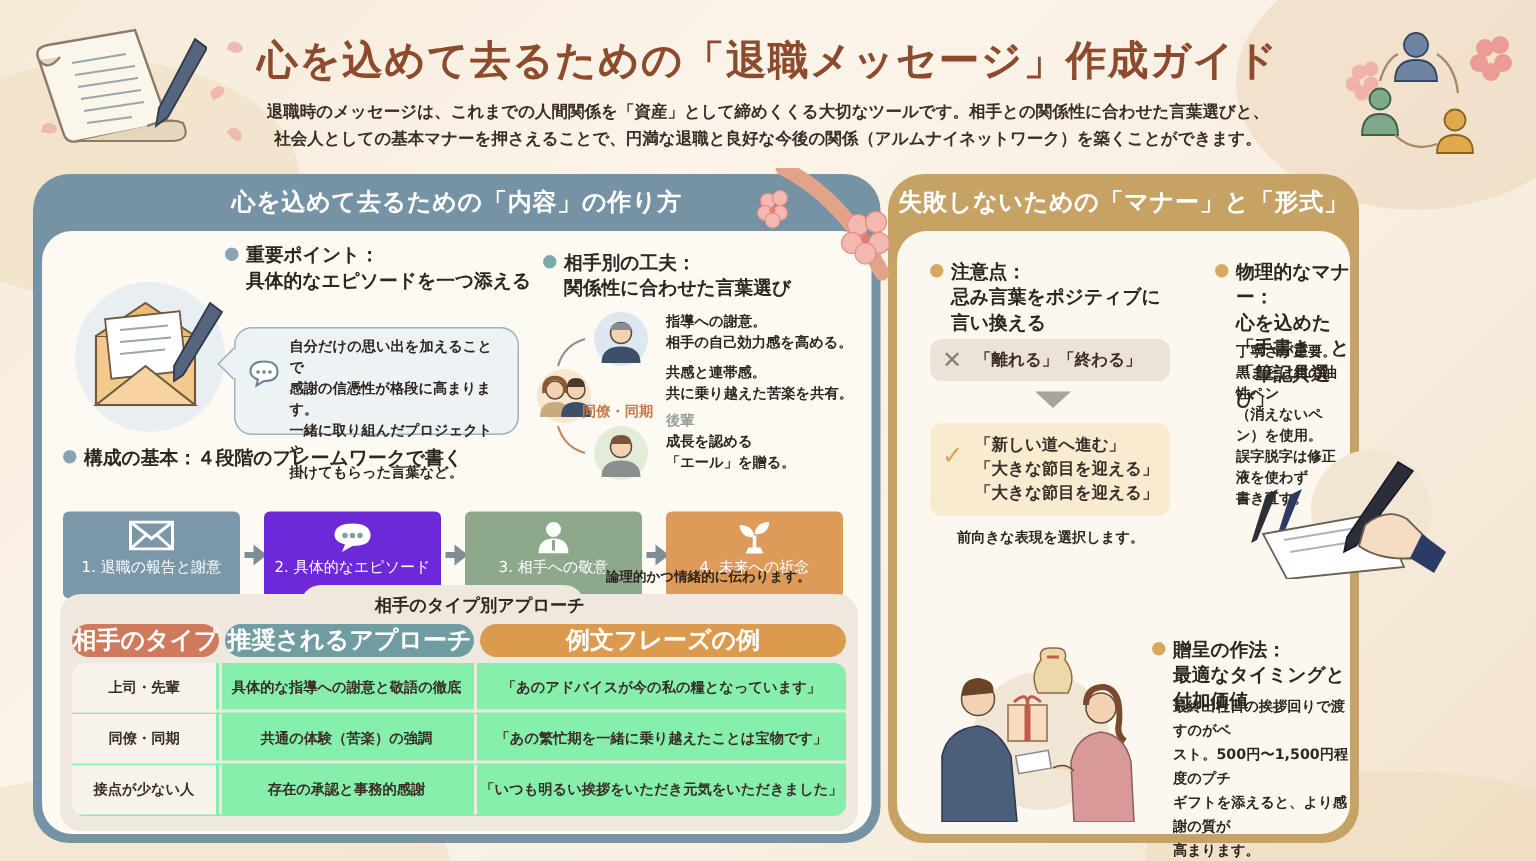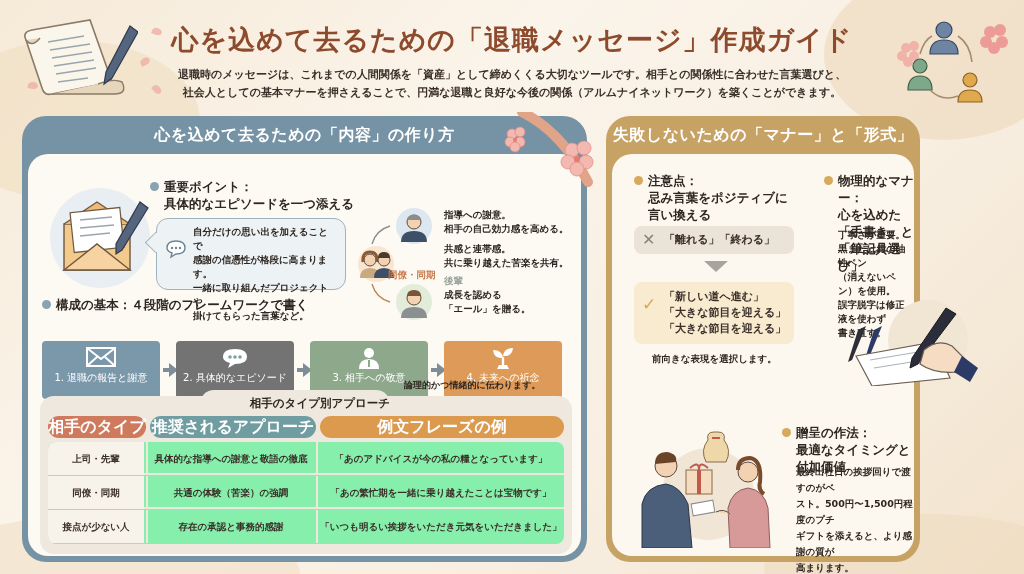--- a/index.html
+++ b/index.html
@@ -23,21 +23,21 @@
     font-size:27px; font-weight:bold; color:#8d4a2c; letter-spacing:1px;
   }
   .subtitle {
     position:absolute; left:150px; right:150px; top:66px; text-align:center;
     font-size:11px; font-weight:bold; line-height:18px; color:#3a2f28;
   }
 
   
   .panel { position:absolute; border-radius:24px; }
   .panel-left { left:22px; top:116px; width:565px; height:446px; background:#7593a5; }
-  .panel-right { left:606px; top:116px; width:314px; height:446px; background:#c6a264; }
+  .panel-right { left:592px; top:116px; width:314px; height:446px; background:#c6a264; }
   .panel-head {
     height:38px; line-height:38px; text-align:center; color:#fff;
     font-size:16px; font-weight:bold; letter-spacing:.5px;
   }
   .panel-body {
     position:absolute; left:6px; right:6px; top:38px; bottom:6px;
     background:#fdfaf4; border-radius:20px;
   }
   .panel-right .panel-body { background:#fdf8ef; }
 
@@ -188,38 +188,42 @@
       <rect x="20" y="22" width="50" height="40" fill="#fff" stroke="#6d5840" stroke-width="1.2" transform="rotate(-6 45 42)"></rect>
       <g stroke="#9aa6ae" stroke-width="1.4">
           <line x1="28" y1="32" x2="60" y2="29"></line>
           <line x1="28" y1="40" x2="62" y2="37"></line>
           <line x1="28" y1="48" x2="58" y2="45"></line>
         </g>
       <path d="M12 82 L45 56 L78 82 Z" fill="#f6d3a0" stroke="#6d5840" stroke-width="1.4"></path>
       <path d="M88 14 L96 20 L70 62 L64 66 L64 56 Z" fill="#55657e" stroke="#2f3a4c" stroke-width="1.2"></path>
     </svg>
 
-    <div class="bullet-head" style="left:122px;top:24px">
+    <div class="bullet-head" style="left:122px;top:7px">
       <div>重要ポイント：</div>
       <div>具体的なエピソードを一つ添える</div>
     </div>
 
     <div class="speech">
       <svg style="position:absolute;left:8px;top:20px" width="22" height="20" viewBox="0 0 22 20">
         <path d="M2 9 Q2 2 11 2 Q20 2 20 9 Q20 15 11 15 L6 18 L7 14 Q2 12 2 9Z" fill="#fff" stroke="#6c8594" stroke-width="1.4"></path>
         <circle cx="7" cy="9" r="1.2" fill="#6c8594"></circle>
           <circle cx="11" cy="9" r="1.2" fill="#6c8594"></circle>
           <circle cx="15" cy="9" r="1.2" fill="#6c8594"></circle>
       </svg>
       <div class="small">自分だけの思い出を加えることで</div>
       <div class="small">感謝の信憑性が格段に高まります。</div>
       <div class="small">一緒に取り組んだプロジェクトや</div>
       <div class="small">掛けてもらった言葉など。</div>
     </div>
 
+    <div class="bullet-head" style="left:334px;top:12px;--dot:#7fa9a6">
+      <div>相手別の工夫：</div>
+      <div>関係性に合わせた言葉選び</div>
+    </div>
 
     <svg style="position:absolute;left:330px;top:52px" width="82" height="116" viewBox="0 0 82 116">
       <circle cx="56" cy="20" r="18" fill="#dde7ef"></circle>
       <circle cx="56" cy="16" r="7" fill="#f3d1b3" stroke="#5b4a3c" stroke-width="1"></circle>
       <path d="M56 9 Q49 9 49 14 L63 14 Q63 9 56 9" fill="#8c8c8c"></path>
       <path d="M43 36 Q43 25 56 25 Q69 25 69 36 Z" fill="#3e4f68"></path>
       <circle cx="56" cy="96" r="18" fill="#e3ecd9"></circle>
       <circle cx="56" cy="92" r="7" fill="#f3d1b3" stroke="#5b4a3c" stroke-width="1"></circle>
       <path d="M49 90 Q49 84 56 84 Q63 84 63 90" fill="#7a5436"></path>
       <path d="M43 112 Q43 101 56 101 Q69 101 69 112 Z" fill="#8c8f92"></path>
@@ -255,21 +259,21 @@
       <div class="step" style="left:0;background:#7b97aa">
         <span class="ico">
           <svg width="30" height="20" viewBox="0 0 30 20">
               <rect x="1" y="1" width="28" height="18" fill="none" stroke="#fff" stroke-width="2"></rect>
               <path d="M1 1 L15 12 L29 1 M1 19 L11 10 M29 19 L19 10" fill="none" stroke="#fff" stroke-width="2"></path>
             </svg>
         </span>
         <span class="lbl">1. 退職の報告と謝意</span>
       </div>
       <div class="arrow" style="left:127px"></div>
-      <div class="step" style="left:134px;background:#737373">
+      <div class="step" style="left:134px;background:#6d28d9">
         <span class="ico">
           <svg width="28" height="22" viewBox="0 0 28 22">
               <path d="M2 10 Q2 2 14 2 Q26 2 26 10 Q26 17 14 17 L7 21 L9 16 Q2 14 2 10Z" fill="#fff"></path>
               <circle cx="9" cy="10" r="1.8" fill="#7fa0a4"></circle>
               <circle cx="14" cy="10" r="1.8" fill="#7fa0a4"></circle>
               <circle cx="19" cy="10" r="1.8" fill="#7fa0a4"></circle>
             </svg>
         </span>
         <span class="lbl">2. 具体的なエピソード</span>
       </div>

